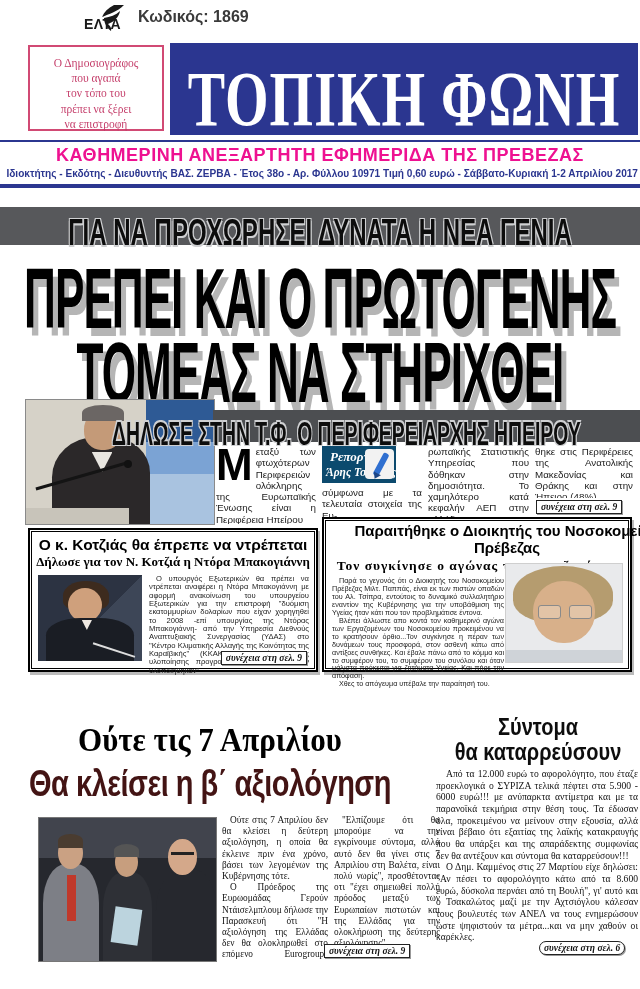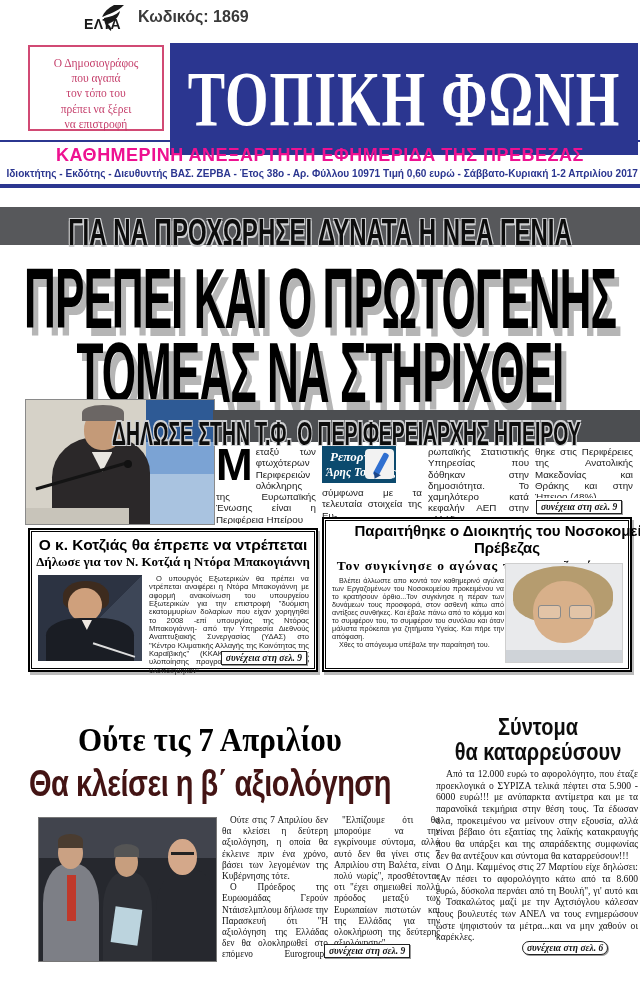--- a/index.html
+++ b/index.html
@@ -11,21 +11,21 @@
   .elta{left:84px;top:2px;width:52px;height:30px;}
   .elta-txt{position:absolute;left:0;bottom:0;font-size:14px;font-weight:bold;color:#1a1a1a;letter-spacing:.5px;}
   .postal-code{left:138px;top:8px;font-size:16px;font-weight:bold;color:#3a3a3a;}
 
   
   .slogan{left:28px;top:45px;width:136px;height:86px;border:2px solid #d14a74;background:#fff;
           color:#c53f6b;font-family:"Liberation Serif",serif;font-size:11.5px;line-height:1.32;
           text-align:center;padding-top:9px;box-sizing:border-box;}
 
   
-  .masthead{left:170px;top:43px;width:468px;height:112px;background:#2b3690;}
+  .masthead{left:170px;top:43px;width:468px;height:92px;background:#2b3690;}
   .masthead-title{position:absolute;left:0;top:11px;width:100%;text-align:center;color:#fff;
         font-family:"Liberation Serif",serif;font-weight:bold;font-size:56px;letter-spacing:1px;
         white-space:nowrap;transform:scale(1,1.4);transform-origin:top center;}
   .rule1{left:0;top:140px;width:640px;height:2px;background:#2b3690;}
   .subtitle{left:0;top:145px;width:640px;text-align:center;color:#ee1191;font-weight:bold;
         font-size:18px;letter-spacing:.5px;white-space:nowrap;}
   .infoline{left:0;top:167px;width:640px;text-align:center;color:#2b3690;font-weight:bold;
         font-size:10.3px;white-space:nowrap;transform:scale(.98,1.12);transform-origin:top center;}
   .rule2{left:0;top:184px;width:640px;height:4px;background:#2b3690;}
 
@@ -130,21 +130,21 @@
   .ev-col p{margin:0;text-indent:8px;}
   .colA{left:222px;} .colB{left:334px;}
   .ev-cont{left:324px;top:944px;}
 
   
   .cl-title{left:440px;top:714px;width:196px;text-align:center;font-weight:bold;font-size:20px;
         line-height:22px;color:#0d0d0d;transform:scale(1,1.15);transform-origin:top center;}
   .cl-body{left:436px;top:768px;width:202px;font-family:"Liberation Serif",serif;font-size:9.6px;
         line-height:11.65px;text-align:justify;color:#111;}
   .cl-body p{margin:0;text-indent:10px;}
-  .cl-cont{left:522px;top:941px;border-radius:7px;}
+  .cl-cont{left:539px;top:941px;border-radius:7px;}
 </style>
 </head>
 <body>
 
 <div class="page">
 
   <div class="abs elta">
     <svg width="52" height="30" viewBox="0 0 52 30">
       <path d="M30 3 C 24 6, 20 10, 18 15 C 25 12, 33 10, 40 3 Z" fill="#1a1a1a"></path>
       <path d="M20 16 C 26 15, 32 13, 36 9 C 35 15, 30 20, 24 22 C 26 24, 28 26, 27 29 C 23 26, 20 21, 20 16 Z" fill="#1a1a1a"></path>
@@ -224,20 +224,21 @@
     <div class="box-title ht" style="padding:0 30px;">Παραιτήθηκε ο Διοικητής του Νοσοκομείου Πρέβεζας</div>
     <div class="box-title hs">Τον συγκίνησε ο αγώνας των εργαζομένων</div>
     <div class="hphoto">
       <div class="hp-hair"></div>
       <div class="hp-face"></div>
       <div class="hp-gl"></div>
       <div class="hp-gl hp-gr"></div>
       <div class="hp-shirt"></div>
     </div>
     <div class="hbody">
+      <p>Παρά το γεγονός ότι ο Διοικητής του Νοσοκομείου Πρέβεζας Μιλτ. Παππάς, είναι εκ των πιστών οπαδών του Αλ. Τσίπρα, εντούτοις το δυναμικό συλλαλητήριο εναντίον της Κυβέρνησης για την υποβάθμιση της Υγείας ήταν κάτι που τον προβλημάτισε έντονα.</p>
       <p>Βλέπει άλλωστε απο κοντά τον καθημερινό αγώνα των Εργαζομένων του Νοσοκομείου προκειμένου να το κρατήσουν όρθιο...Τον συγκίνησε η πέραν των δυνάμεων τους προσφορά, στον ασθενή κάτω από αντίξοες συνθήκες. Και έβαλε πάνω από το κόμμα και το συμφέρον του, το συμφέρον του συνόλου και όταν μάλιστα πρόκειται για ζητήματα Υγείας. Και πήρε την απόφαση.</p>
       <p>Χθες το απόγευμα υπέβαλε την παραίτησή του.</p>
     </div>
   </div>
 
   <div class="abs ev-title1">Ούτε τις 7 Απριλίου</div>
   <div class="abs ev-title2">Θα κλείσει η β΄ αξιολόγηση</div>
   <div class="abs ev-photo">
     <div class="gp-f1body"></div>
     <div class="gp-f1head"></div>

